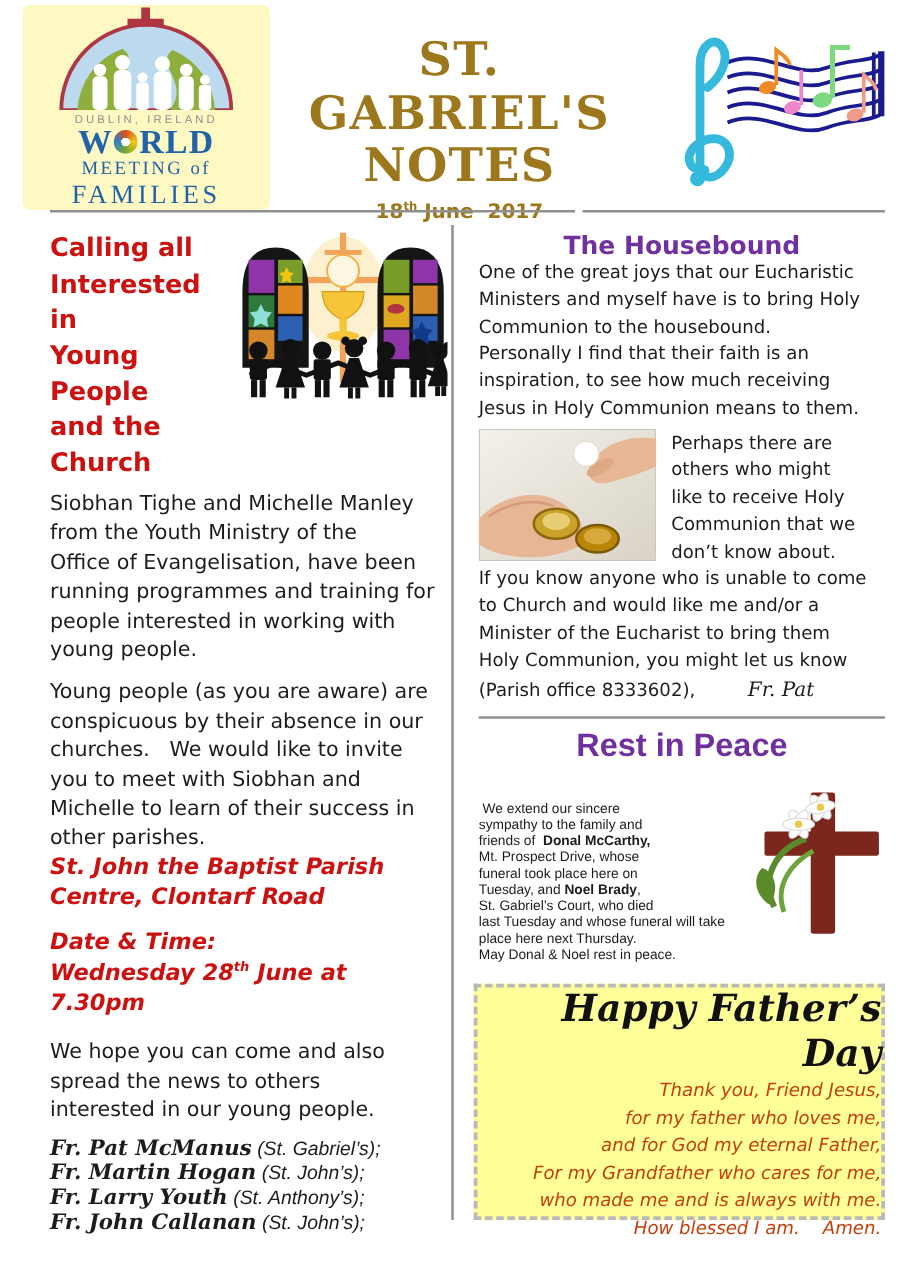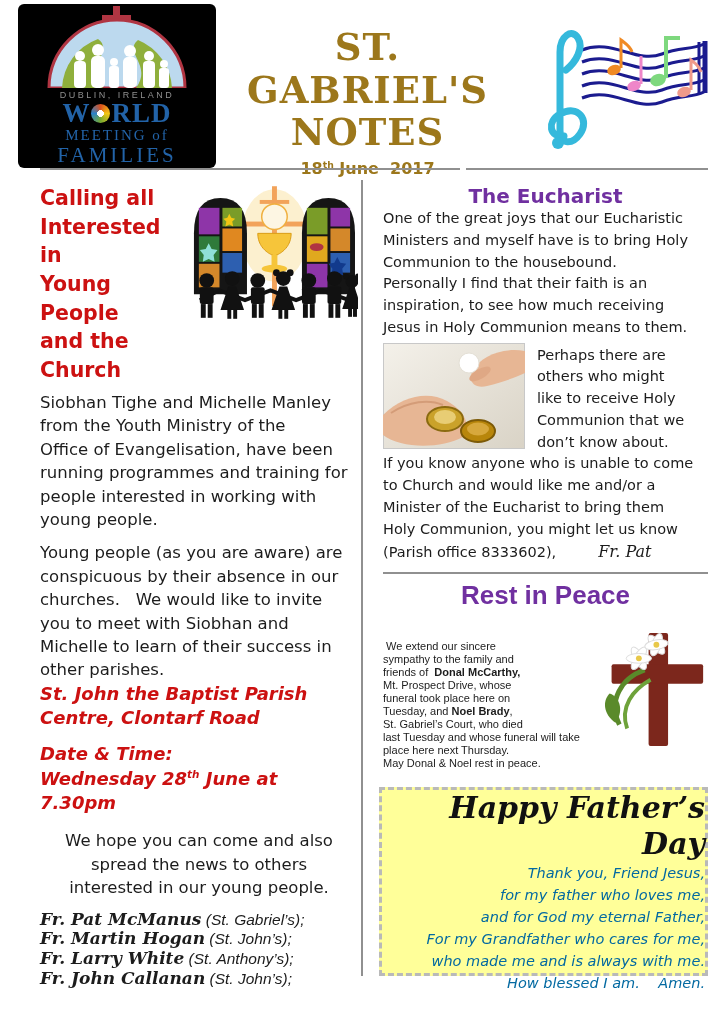--- a/index.html
+++ b/index.html
@@ -1,21 +1,21 @@
 <!DOCTYPE html>
 <html style="--gold: #9c771b; --red: #cc1111; --purple: #7030a0; --yellow-bg: #ffff99; --navy: #1b1b8f; --cyan: #35b9dc; --logo-blue: #2263a8; --grey-line: #909090; --cross-red: #7c271c; --body-text: #1c1c1c;"><head>
 <meta charset="utf-8">
 <style>
   html,body{margin:0;padding:0;background:#fff;}
   .page{position:relative;width:724px;height:1024px;background:#fff;overflow:hidden;
         font-family:"DejaVu Sans",sans-serif;color:var(--body-text);}
   .sup{font-size:0.58em;vertical-align:super;}
 
   
-  .logo{position:absolute;left:18px;top:4px;width:198px;height:164px;background:#000000;
+  .logo{position:absolute;left:18px;top:4px;width:198px;height:164px;background:#fef9c3;
         border-radius:6px;text-align:center;overflow:hidden;}
   .logo-loc{font-size:9px;letter-spacing:2.5px;color:#8f8f8f;font-family:"Liberation Sans",sans-serif;margin-top:-2px;}
   .logo-world{font-size:27px;font-weight:bold;color:var(--logo-blue);letter-spacing:1px;
         font-family:"Liberation Serif",serif;line-height:1.0;display:flex;align-items:center;justify-content:center;gap:1px;}
   .logo-o{display:inline-block;width:19px;height:19px;border-radius:50%;
         background:radial-gradient(circle at center,#fff 0 3.5px,rgba(255,255,255,0) 3.5px),
                    conic-gradient(#d94f1e,#f3c614,#75a832,#2c82c9,#d94f1e);}
   .logo-meeting{font-size:15px;color:var(--logo-blue);letter-spacing:2px;font-family:"Liberation Serif",serif;line-height:1.15;}
   .logo-families{font-size:21px;color:var(--logo-blue);letter-spacing:3px;font-family:"Liberation Serif",serif;line-height:1.1;}
 
@@ -29,21 +29,21 @@
   .rule{position:absolute;top:168px;height:2px;background:var(--grey-line);}
   .rule-l{left:40px;width:420px;}
   .rule-r{left:466px;width:242px;}
   .vdiv{position:absolute;left:361px;top:180px;width:2px;height:796px;background:var(--grey-line);}
 
   
   .col-left{position:absolute;left:40px;top:184px;width:318px;}
   .calling-row{display:flex;gap:2px;}
   .calling-heading{width:150px;color:var(--red);font-weight:bold;font-size:20.5px;line-height:1.4;white-space:pre-line;}
   .body-p{font-size:16.5px;line-height:1.42;white-space:pre-line;margin:0;}
-  .mt6{margin-top:6px;} .mt10{margin-top:10px;} .mt14{margin-top:14px;text-align:center;}
+  .mt6{margin-top:6px;} .mt10{margin-top:10px;} .mt14{margin-top:14px;}
   .red-label{color:var(--red);font-weight:bold;font-style:italic;font-size:18px;line-height:1.35;margin-top:12px;}
   .red-value{color:var(--red);font-weight:bold;font-style:italic;font-size:18px;line-height:1.35;white-space:pre-line;}
   .sig-list{margin-top:10px;}
   .sig-row{font-size:17px;line-height:1.16;}
   .sig-name{font-family:"DejaVu Serif",serif;font-style:italic;font-weight:bold;}
   .sig-role{font-family:"Liberation Sans",sans-serif;font-style:italic;font-size:15.5px;}
 
   
   .col-right{position:absolute;left:383px;top:184px;width:325px;}
   .purple-h{color:var(--purple);font-weight:bold;font-size:20px;text-align:center;line-height:1.2;}
@@ -55,21 +55,21 @@
   .hb-sig{font-family:"DejaVu Serif",serif;font-style:italic;font-size:16px;margin-left:42px;}
   .hb-hr{height:2px;background:var(--grey-line);border:0;margin:8px 0 6px 0;}
   .rip-body{font-family:"Liberation Sans",sans-serif;font-size:11px;line-height:1.18;white-space:pre-line;margin-top:3px;}
   .rip-body b{font-weight:bold;}
   .cross-float{float:right;margin:2px 0 2px 6px;}
 
   
   .fathers{position:absolute;left:379px;top:787px;width:329px;height:189px;box-sizing:border-box;
         background:var(--yellow-bg);border:3px dashed #b9b9b9;text-align:right;padding-top:0;}
   .fd-head{font-family:"DejaVu Serif",serif;font-style:italic;font-weight:bold;font-size:30px;line-height:1.2;color:#111;}
-  .fd-line{font-style:italic;font-weight:500;font-size:14.5px;line-height:1.52;color:#0369a1;}
+  .fd-line{font-style:italic;font-weight:500;font-size:14.5px;line-height:1.52;color:#c2410c;}
 </style>
 </head>
 <body>
 
 <div class="page">
 
   <div class="logo">
     <svg width="198" height="84" viewBox="0 0 198 84">
       <rect x="95" y="2" width="7" height="28" fill="#b03542"></rect>
       <rect x="84" y="11" width="29" height="6" fill="#b03542"></rect>
@@ -233,28 +233,28 @@
     <div class="red-label">Date &amp; Time:</div>
     <div class="red-value"><span>Wednesday 28</span><span class="sup">th</span><span> June at 7.30pm</span></div>
 
     <p class="body-p mt14">We hope you can come and also
 spread the news to others
 interested in our young people.</p>
 
     <div class="sig-list">
       <div class="sig-row"><span class="sig-name">Fr. Pat McManus</span><span class="sig-role"> (St. Gabriel’s);</span></div>
       <div class="sig-row"><span class="sig-name">Fr. Martin Hogan</span><span class="sig-role"> (St. John’s);</span></div>
-      <div class="sig-row"><span class="sig-name">Fr. Larry White</span><span class="sig-role"> (St. Anthony’s);</span></div>
+      <div class="sig-row"><span class="sig-name">Fr. Larry Youth</span><span class="sig-role"> (St. Anthony’s);</span></div>
       <div class="sig-row"><span class="sig-name">Fr. John Callanan</span><span class="sig-role"> (St. John’s);</span></div>
 
     </div>
   </div>
 
   <div class="col-right">
-    <div class="purple-h">The Eucharist</div>
+    <div class="purple-h">The Housebound</div>
     <p class="hb-p mt6">One of the great joys that our Eucharistic
 Ministers and myself have is to bring Holy
 Communion to the housebound.</p>
     <p class="hb-p mt6">Personally I find that their faith is an
 inspiration, to see how much receiving
 Jesus in Holy Communion means to them.</p>
 
     <div class="photo-row">
       <svg class="photo-svg" width="142" height="106" viewBox="0 0 142 106">
         <defs>

